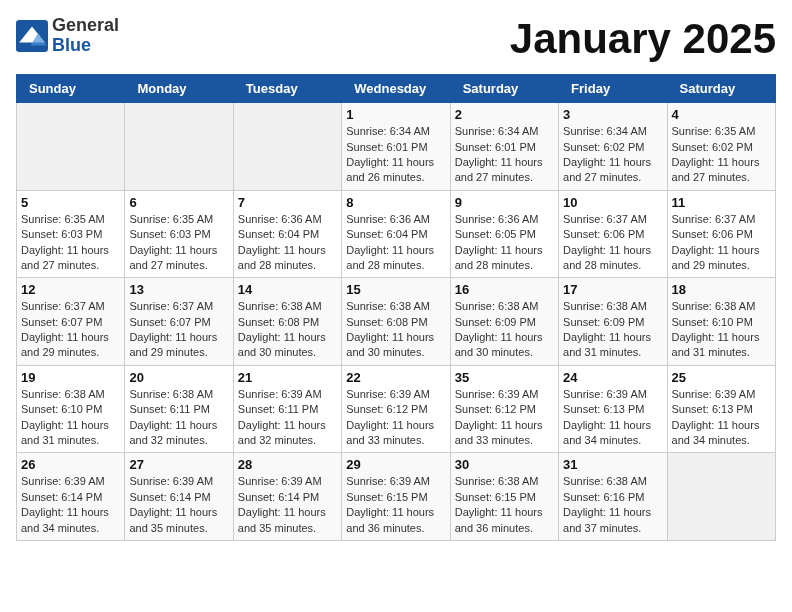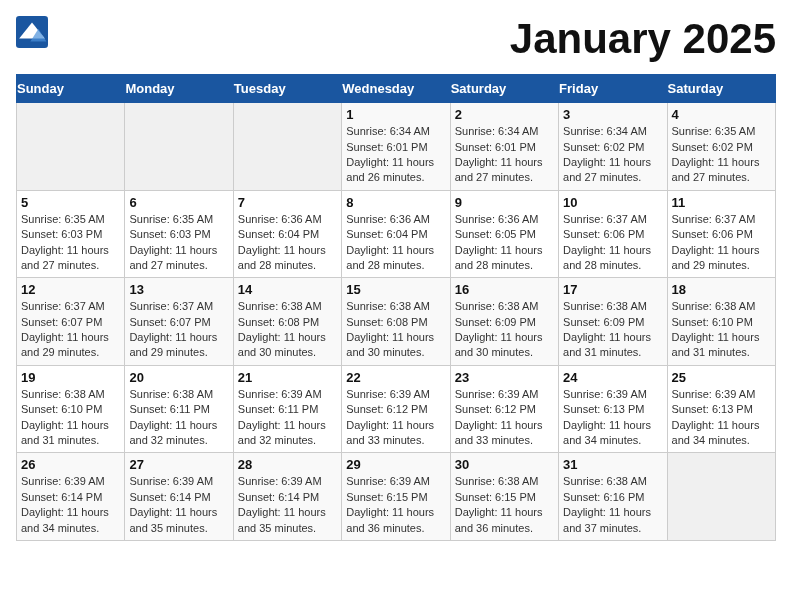--- a/index.html
+++ b/index.html
@@ -54,21 +54,21 @@
       color: #444;
     }
     table {
       width: 100%;
       border-collapse: collapse;
       font-size: 11px;
     }
     thead tr th {
       background-color: #1a56a0;
       color: #fff;
-      padding: 6px 0;
+      padding: 6px 12px;
       text-align: left;
       font-size: 13px;
       font-weight: bold;
       border: 1px solid #1a56a0;
     }
     tbody tr td {
       border: 1px solid #ccc;
       padding: 4px 4px;
       vertical-align: top;
       width: calc(100% / 7);
@@ -96,20 +96,24 @@
 </head>
 <body>
 
 <div class="header">
   <div class="logo">
     <svg class="logo-icon" viewBox="0 0 40 40">
       <rect x="0" y="0" width="40" height="40" rx="4" fill="#1a56a0"></rect>
       <polygon points="20,8 36,28 4,28" fill="white"></polygon>
       <polygon points="28,16 38,32 18,32" fill="#4a90d9" opacity="0.7"></polygon>
     </svg>
+    <div class="logo-text">
+      <span class="logo-general">General</span>
+      <span class="logo-blue">Blue</span>
+    </div>
   </div>
   <div class="title-block">
     <div class="main-title">January 2025</div>
   </div>
 </div>
 
 <table>
   <thead>
     <tr>
     <th>Sunday</th>
@@ -214,21 +218,21 @@
         </td>
         <td>
           <span class="day-num">21</span>
           <div class="day-info">Sunrise: 6:39 AM<br>Sunset: 6:11 PM<br>Daylight: 11 hours and 32 minutes.</div>
         </td>
         <td>
           <span class="day-num">22</span>
           <div class="day-info">Sunrise: 6:39 AM<br>Sunset: 6:12 PM<br>Daylight: 11 hours and 33 minutes.</div>
         </td>
         <td>
-          <span class="day-num">23</span>
+          <span class="day-num">35</span>
           <div class="day-info">Sunrise: 6:39 AM<br>Sunset: 6:12 PM<br>Daylight: 11 hours and 33 minutes.</div>
         </td>
         <td>
           <span class="day-num">24</span>
           <div class="day-info">Sunrise: 6:39 AM<br>Sunset: 6:13 PM<br>Daylight: 11 hours and 34 minutes.</div>
         </td>
         <td>
           <span class="day-num">25</span>
           <div class="day-info">Sunrise: 6:39 AM<br>Sunset: 6:13 PM<br>Daylight: 11 hours and 34 minutes.</div>
         </td>

